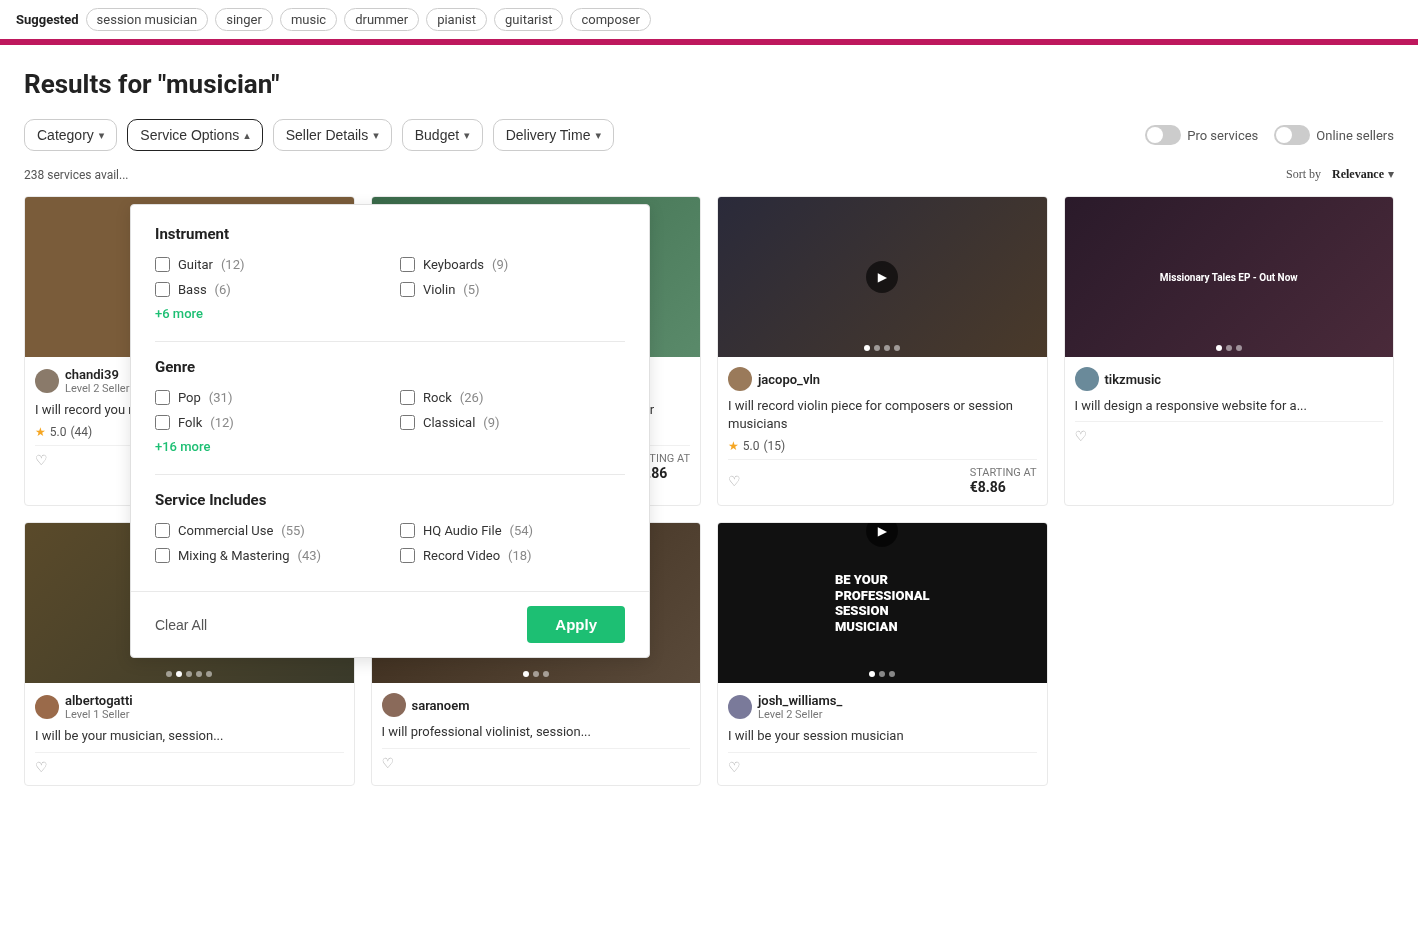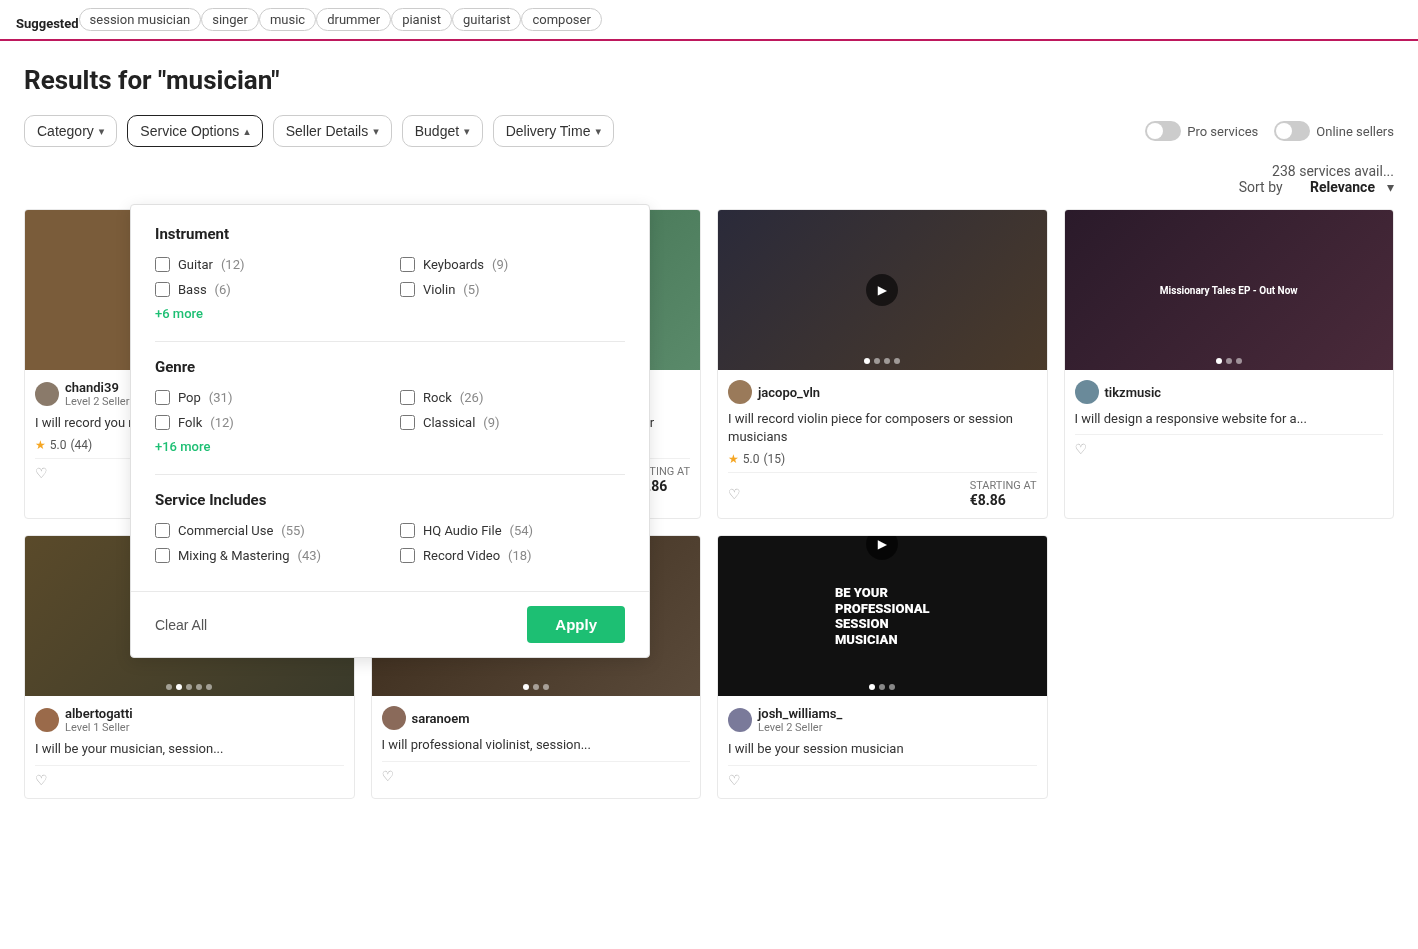--- a/index.html
+++ b/index.html
@@ -1,21 +1,21 @@
 <!DOCTYPE html>
 <html><head>
   <meta charset="utf-8">
   <style>
     * { box-sizing: border-box; margin: 0; padding: 0; }
     body { font-family: -apple-system, BlinkMacSystemFont, 'Segoe UI', Roboto, sans-serif; background: #fff; color: #222; font-size: 14px; }
 
     
     .suggestion-bar {
-      display: flex; align-items: flex-end; gap: 0;
-      padding: 8px 16px; border-bottom: 2px solid #be185d;
+      display: flex; align-items: center; gap: 7px;
+      padding: 8px 16px; border-bottom: 6px solid #be185d;
       overflow-x: auto; white-space: nowrap;
     }
     .suggestion-bar span { font-size: 13px; color: #555; cursor: pointer; }
     .suggestion-bar span.active { font-weight: 700; color: #222; }
     .suggestion-bar span.tag {
       border: 1px solid #ccc; border-radius: 20px;
       padding: 3px 10px; font-size: 13px; color: #444;
     }
 
     
@@ -45,24 +45,24 @@
       position: relative; cursor: pointer;
     }
     .toggle::after {
       content: ''; position: absolute; width: 16px; height: 16px;
       border-radius: 50%; background: #fff; top: 2px; left: 2px;
       transition: left 0.2s;
     }
 
     
     .results-meta {
-      display: flex; align-items: flex-end; justify-content: space-between;
-      margin-bottom: 14px; font-size: 14px; color: #555; flex-direction: column;
-    }
-    .sort-by { display: flex; align-items: center; gap: 12px; cursor: pointer; }
+      display: flex; align-items: center; justify-content: space-between;
+      margin-bottom: 14px; font-size: 12px; color: #555;
+    }
+    .sort-by { display: flex; align-items: center; gap: 4px; cursor: pointer; font-family: Liberation Serif, serif; }
     .sort-by strong { color: #222; font-weight: 700; }
 
     
     .cards-grid {
       display: grid;
       grid-template-columns: repeat(4, 1fr);
       gap: 16px;
     }
     .card { border: 1px solid #e9e9e9; border-radius: 4px; overflow: hidden; background: #fff; }
     .card-img-placeholder {

